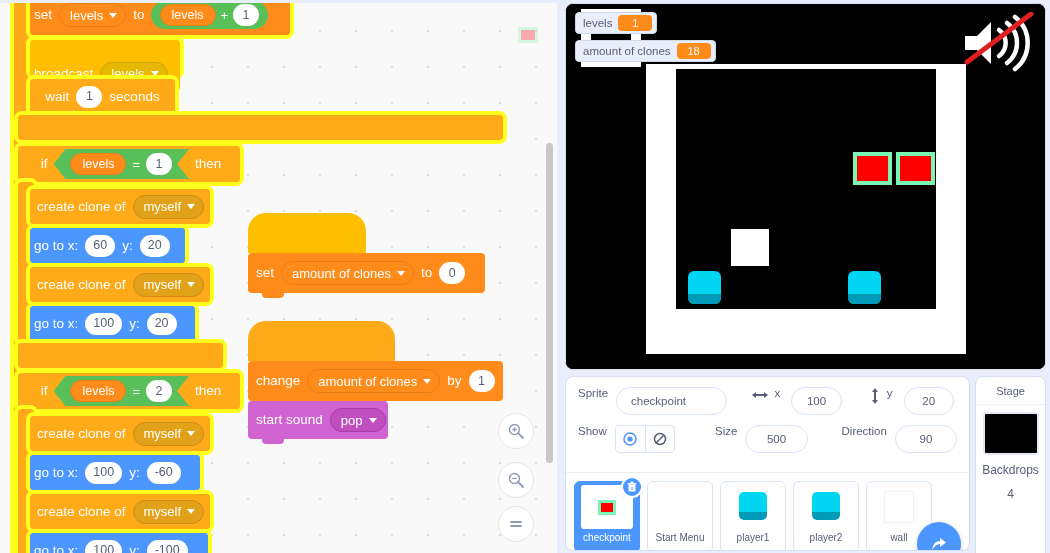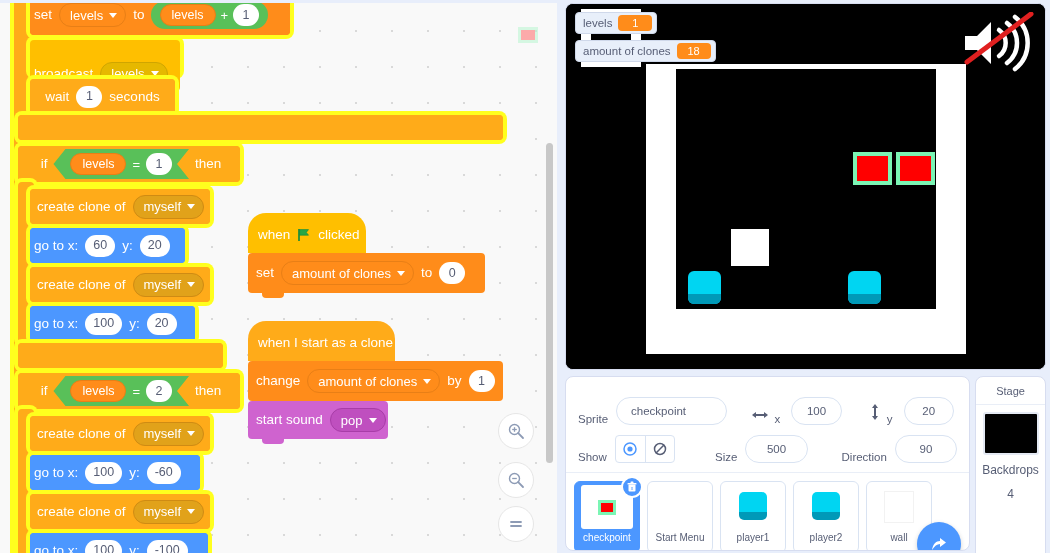--- a/index.html
+++ b/index.html
@@ -143,21 +143,21 @@
   
   #mute-icon { position:absolute; right:8px; top:8px; width:78px;height:62px; }
 
   
   #sprite-panel {
     position:absolute; left:565px; top:376px; width:405px; height:175px;
     background:#fff; border:1px solid #d7ddf0; border-radius:8px;
     overflow:hidden;
   }
   #sprite-info { padding:10px 12px 8px 12px; height:96px; border-bottom:1px solid #e9eef7;}
-  .row { display:flex; align-items:flex-end; height:38px; }
+  .row { display:flex; align-items:flex-start; height:38px; }
   .fld-label { font-size:11.5px; color:#575e75; margin-right:8px; }
   .pill {
     border:1px solid #d9e3f2; border-radius:16px; height:28px;
     display:flex;align-items:center;justify-content:center;
     font-size:11.5px; color:#575e75; background:#fff;
     padding: 0 10px;
   }
   .pill.name { width:115px; justify-content:flex-start; padding-left:14px; }
   .pill.num  { width:52px; }
   .pill.wide { width:66px; }
@@ -344,46 +344,33 @@
 
     <div class="glow" style="left:30px;top:530px;width:178px;height:35px;background:#4c97ff;border-radius:4px;"></div>
     <div class="blk blk-motion" style="left:30px;top:530px;width:178px;height:35px;border-radius:4px;">
       <span class="lbl">go to x:</span>
       <span class="num">100</span>
       <span class="lbl">y:</span>
       <span class="num">-100</span>
     </div>
 
     <div style="position:absolute;left:248px;top:210px;width:118px;height:40px;background:#ffbf00;border-radius:18px 18px 0 0;"></div>
-    <div class="blk" style="left:248px;top:218px;width:118px;height:28px;">
-      <span class="lbl" style="padding-left:10px;">when</span>
-      <span style="display:inline-block;width:14px;height:14px;margin:0 3px;">
-        <svg width="14" height="14" viewBox="0 0 14 14">
-          <path d="M2 1 L2 13" stroke="#0b8a3e" stroke-width="1.6" fill="none"></path>
-          <path d="M2.6 1.6 L11.5 1.6 L9.3 4.4 L11.5 7.2 L2.6 7.2 Z" fill="#28a745" stroke="#0b8a3e" stroke-width=".6"></path>
-        </svg>
-      </span>
-      <span class="lbl">clicked</span>
-    </div>
 
     <div class="blk blk-data" style="left:248px;top:250px;width:237px;height:40px;border-radius:4px;">
       <span class="lbl" style="padding-left:8px;">set</span>
       <span class="dd dd-data">
         <span>amount of clones</span>
         <span class="caret"></span>
       </span>
       <span class="lbl">to</span>
       <span class="num">0</span>
     </div>
     <div style="position:absolute;left:262px;top:290px;width:22px;height:5px;background:#ff8c1a;border-radius:0 0 4px 4px;"></div>
 
     <div style="position:absolute;left:248px;top:318px;width:147px;height:40px;background:#ffab19;border-radius:18px 18px 0 0;"></div>
-    <div class="blk" style="left:248px;top:326px;width:147px;height:28px;">
-      <span class="lbl" style="padding-left:10px;">when I start as a clone</span>
-    </div>
 
     <div class="blk blk-data" style="left:248px;top:358px;width:255px;height:40px;border-radius:4px;">
       <span class="lbl" style="padding-left:8px;">change</span>
       <span class="dd dd-data">
         <span>amount of clones</span>
         <span class="caret"></span>
       </span>
       <span class="lbl">by</span>
       <span class="num">1</span>
     </div>

